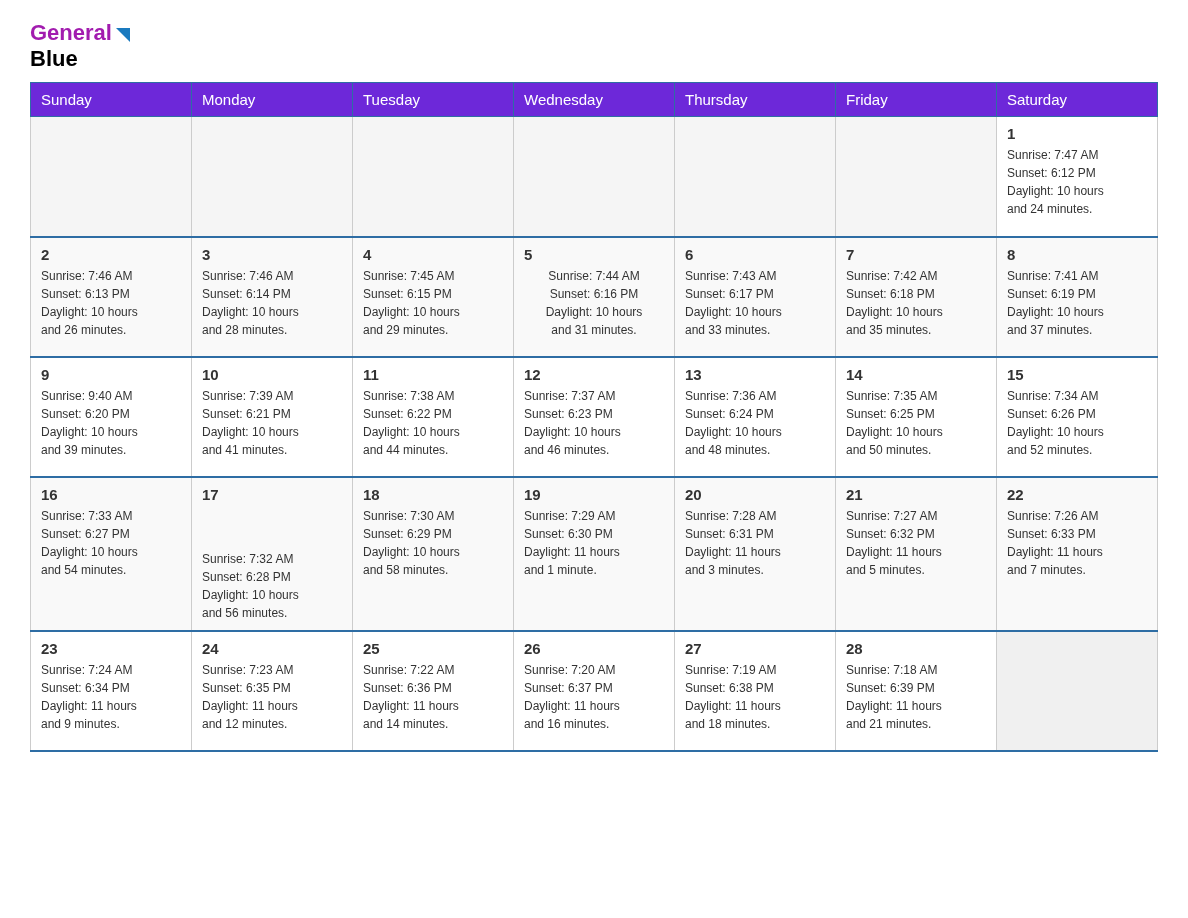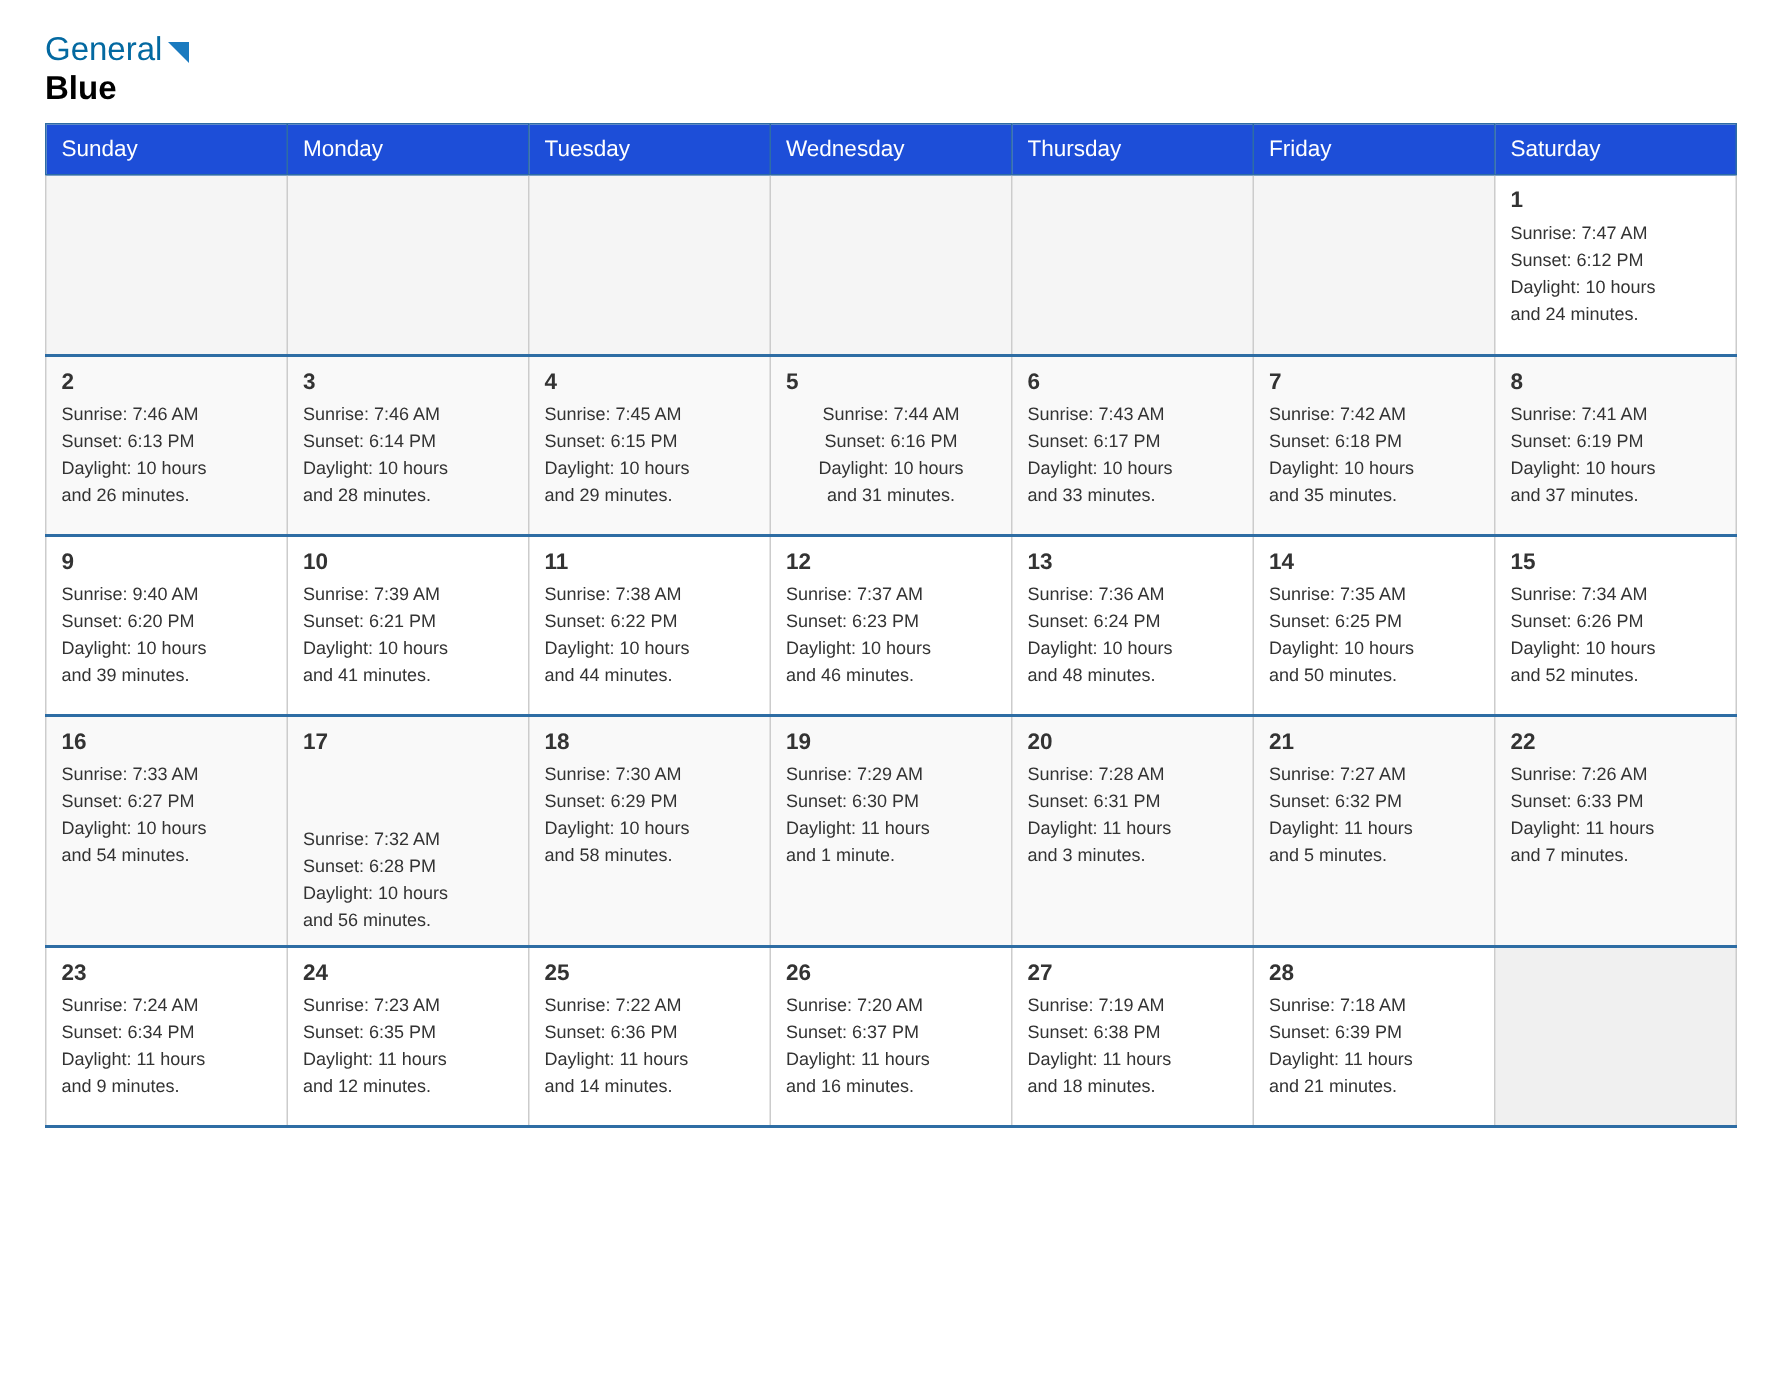--- a/index.html
+++ b/index.html
@@ -17,22 +17,22 @@
       align-items: flex-start;
       margin-bottom: 10px;
     }
     .logo {
       display: flex;
       align-items: center;
       gap: 4px;
     }
     .logo-general {
       font-size: 22px;
-      font-weight: normal;
-      color: #0369a1;
+      font-weight: bold;
+      color: #a21caf;
     }
     .logo-blue {
       font-size: 22px;
       font-weight: bold;
       color: #000000;
     }
     .logo-text {
       display: flex;
       flex-direction: column;
     }
@@ -50,21 +50,21 @@
       font-size: 20px;
       color: #555;
       margin-top: 4px;
     }
     table {
       width: 100%;
       border-collapse: collapse;
       margin-top: 10px;
     }
     thead tr {
-      background-color: #1d4ed8;
+      background-color: #6d28d9;
     }
     thead th {
       color: #fff;
       font-size: 15px;
       font-weight: normal;
       padding: 8px 10px;
       text-align: left;
       border: 1px solid #2e6da4;
     }
     tbody tr {

